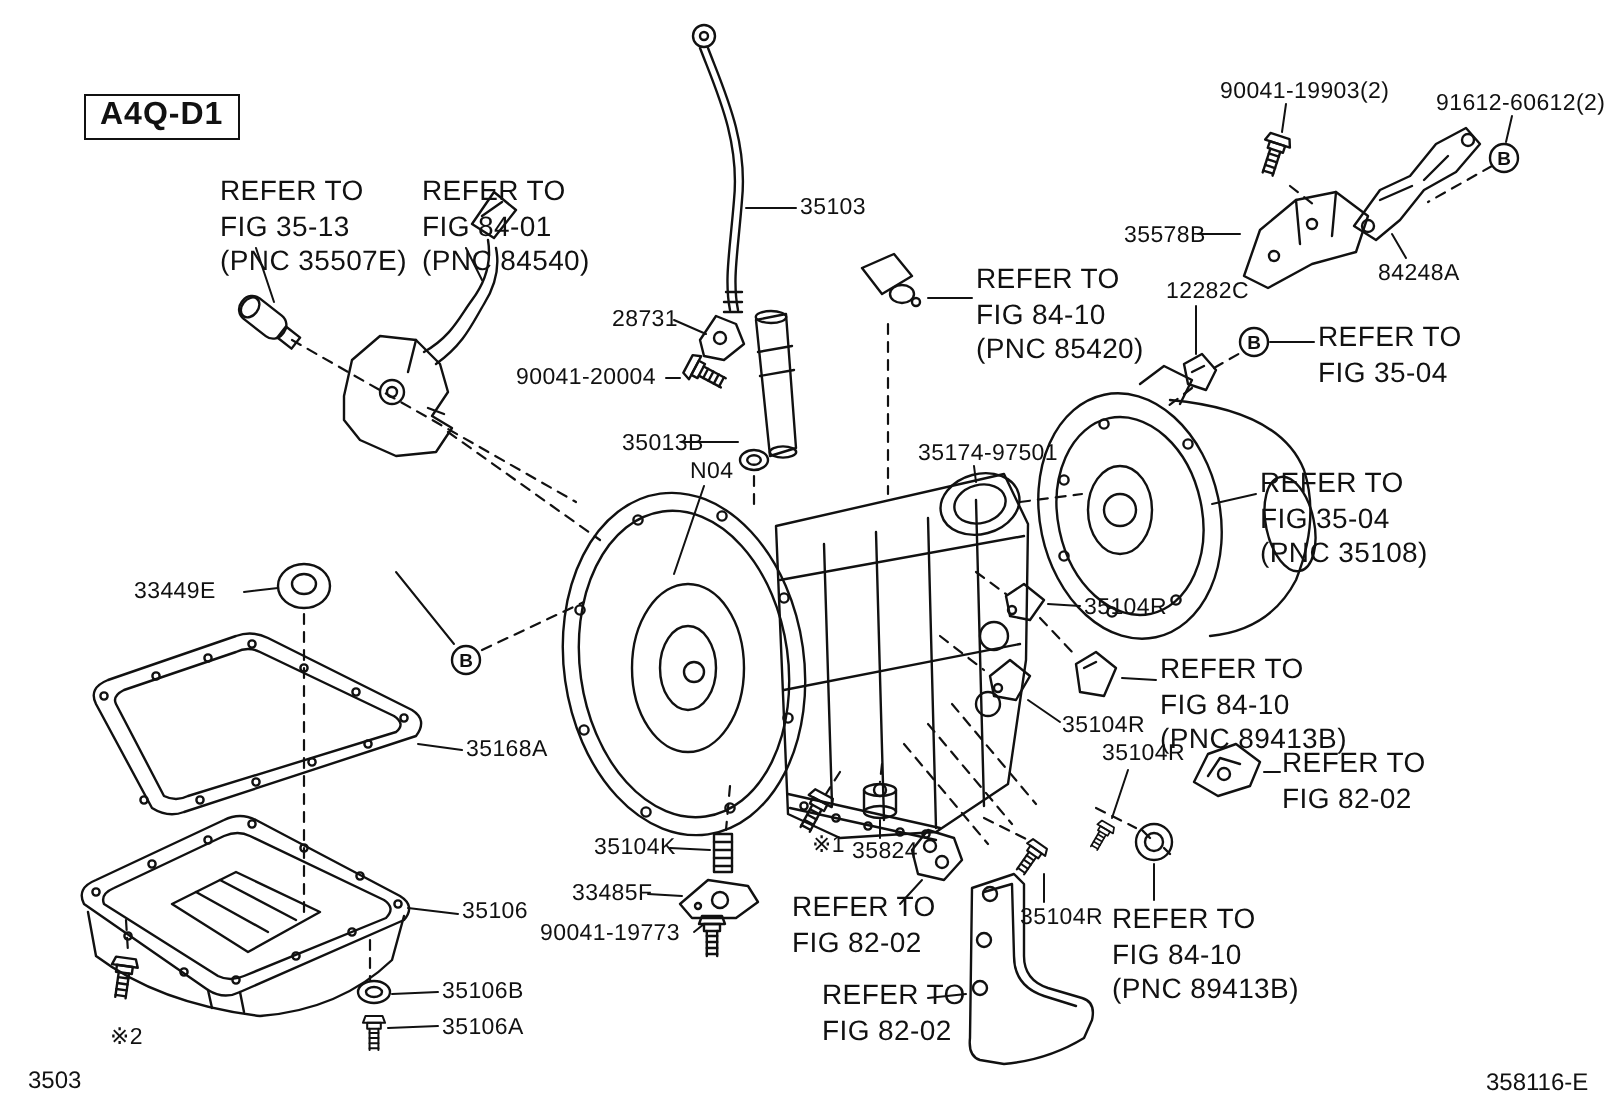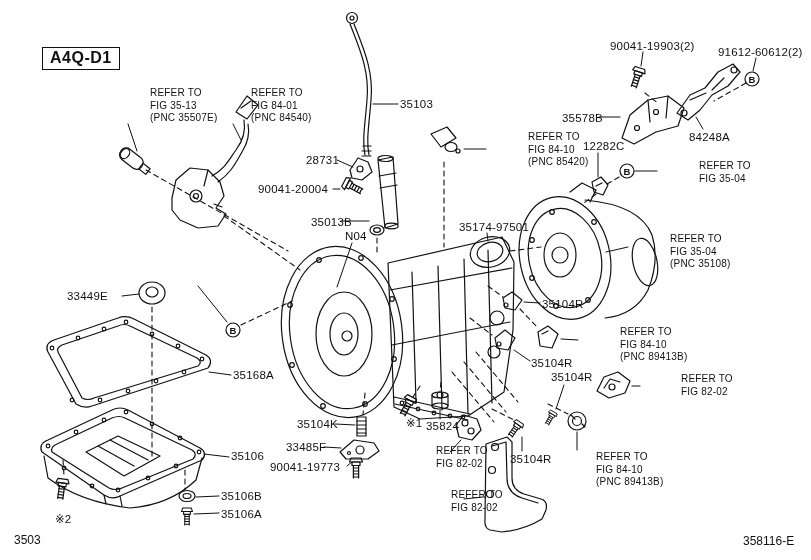--- a/index.html
+++ b/index.html
@@ -1,21 +1,21 @@
 <!DOCTYPE html>
 <html><head>
 <meta charset="utf-8">
 <style>
   html,body{margin:0;padding:0;background:#fff;}
   #canvas{position:relative;width:811px;height:560px;background:#ffffff;overflow:hidden;
           font-family:"Liberation Sans","DejaVu Sans",sans-serif;color:#111;}
   svg{position:absolute;left:0;top:0;}
   .lbl{position:absolute;white-space:pre;font-weight:normal;font-size:11.5px;line-height:1.25;
        letter-spacing:0.2px;color:#111;}
-  .ref{font-size:10px;margin-left:40px;}
+  .ref{font-size:14px;}
   .figbox{position:absolute;left:42px;top:28px;border:1.7px solid #111;padding:1px 7px 2px 7px;
           font-weight:bold;font-size:16px;letter-spacing:0.5px;margin-top:19px;}
   .note{position:absolute;white-space:pre;font-size:11.5px;font-weight:normal;color:#111;}
   .note b{font-weight:bold;}
 </style>
 </head>
 <body>
 
 <div id="canvas">
 

